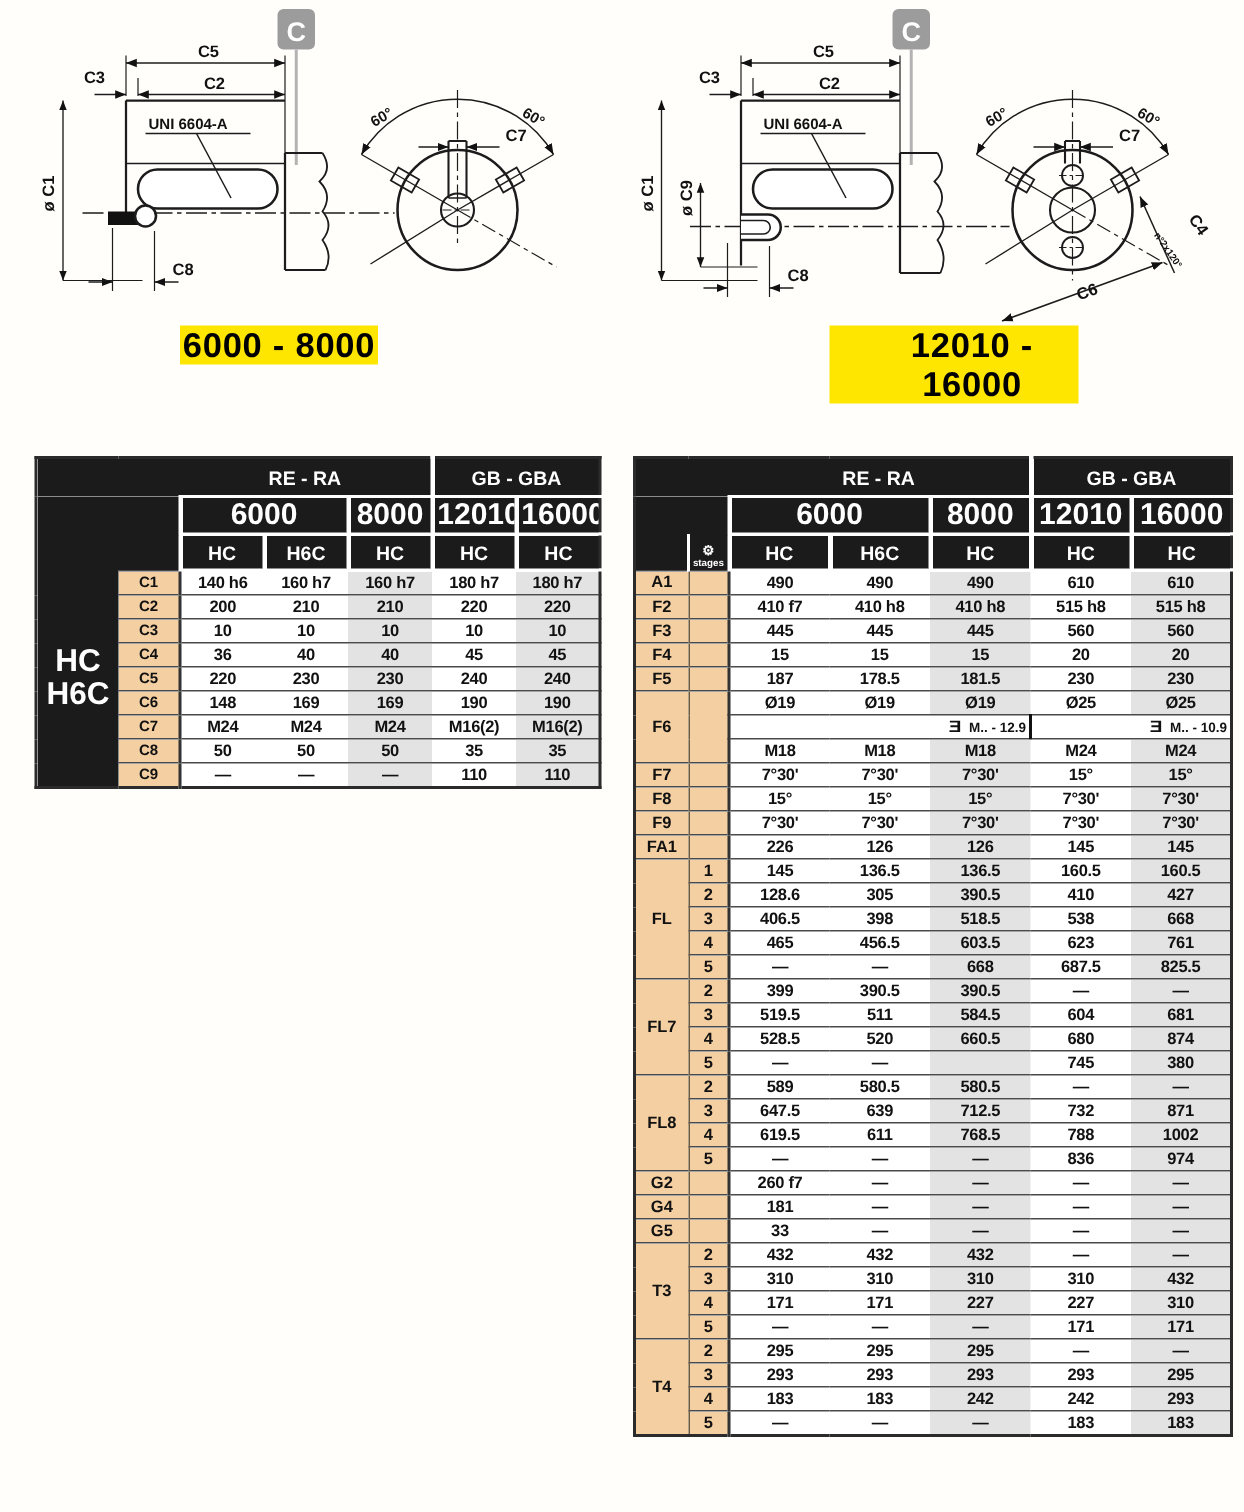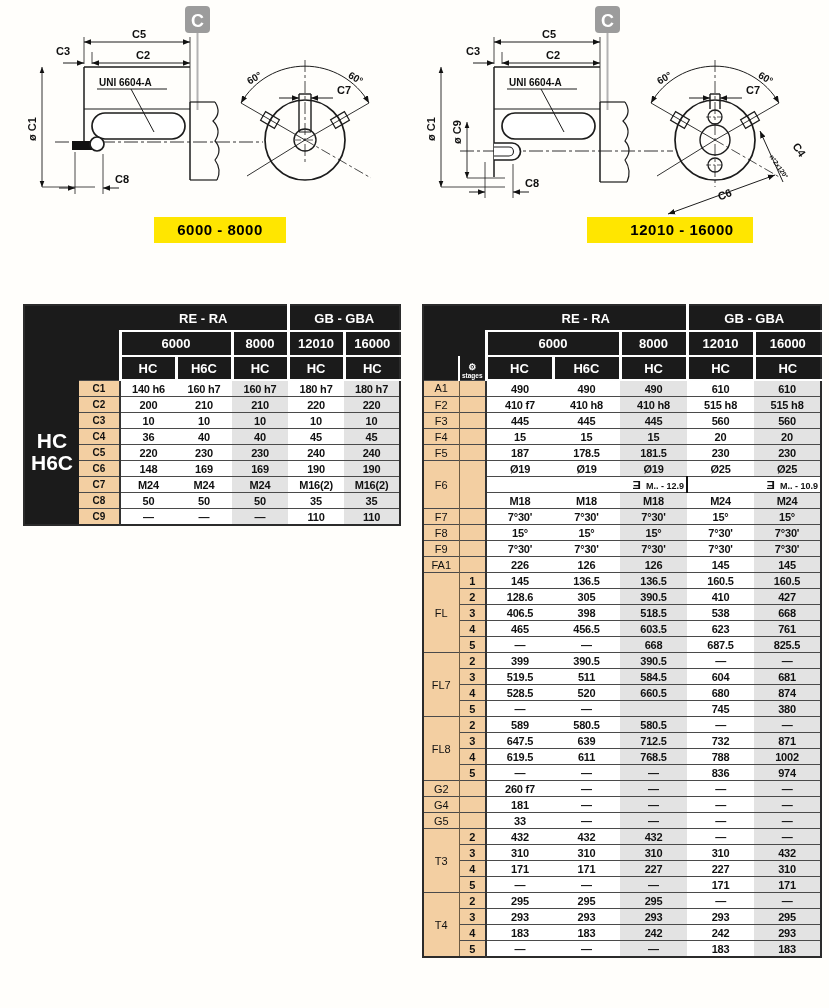--- a/index.html
+++ b/index.html
@@ -6,23 +6,22 @@
   body{
     width:829px;height:1008px;position:relative;overflow:hidden;
     background:#fffefb;
     font-family:"Liberation Sans",sans-serif;
     color:#111;
   }
   .abs{position:absolute;}
   
   .range-label{
     position:absolute;background:#ffe600;color:#000;
-    font-weight:bold;font-size:15px;line-height:26px;text-align:center;
+    font-weight:bold;font-size:23px;line-height:26px;text-align:center;
     letter-spacing:.5px;
-    margin-left:34px;
   }
   
   svg text{font-family:"Liberation Sans",sans-serif;}
   .dt{font-weight:bold;font-size:11px;fill:#111;}
   .dtl{font-weight:bold;font-size:10px;fill:#111;}
   .dts{font-weight:bold;font-size:6.5px;fill:#111;}
   .cbadge{font-weight:bold;font-size:18px;fill:#fff;}
   
   table.dim-table{
     position:absolute;border-collapse:collapse;table-layout:fixed;
@@ -30,42 +29,42 @@
   }
   table.dim-table th,table.dim-table td{
     padding:0 2px;overflow:hidden;white-space:nowrap;
   }
   thead th{
     background:#1b1b1b;color:#fff;font-weight:bold;
   }
   th.corner{border:0;}
   th.gh{font-size:13px;height:24px;border-left:3px solid #fff;border-bottom:2px solid #fff;}
   th.gh.first{border-left:0;}
-  th.sh{font-size:13px;height:23px;border-left:3px solid #fff;border-bottom:2px solid #fff;}
+  th.sh{font-size:20px;height:23px;border-left:3px solid #fff;border-bottom:2px solid #fff;}
   th.vh{font-size:13px;height:22px;border-left:3px solid #fff;border-bottom:2px solid #fff;}
   th.stageshead{border-left:2px solid #fff;padding:0;}
   .gearwrap{display:flex;flex-direction:column;align-items:center;justify-content:flex-end;height:22px;}
   .gear{font-size:9px;line-height:9px;color:#fff;}
   .stagestxt{font-size:6.5px;line-height:7px;color:#fff;font-weight:bold;}
   tbody td,tbody th{border-top:1px solid #4a4a4a;}
   td.val{
     font-size:11px;font-weight:bold;text-align:center;height:15px;
     letter-spacing:-0.2px;background:#fff;
   }
   td.val.alt{background:#e3e3e3;}
   td.rlabel{
     background:#f3cfa2;font-size:10px;font-weight:bold;text-align:center;
     border-right:2px solid #333;height:15px;
   }
   th.side{
     background:#1b1b1b;color:#fff;font-weight:bold;font-size:21px;
     line-height:22px;text-align:center;vertical-align:middle;border-top:0;
   }
   td.glabel{
-    background:#f3cfa2;font-size:11px;font-weight:normal;text-align:center;
+    background:#f3cfa2;font-size:11px;font-weight:bold;text-align:center;
     vertical-align:middle;border-right:1px solid #6b5a42;
   }
   td.stage{
     background:#f3cfa2;font-size:11px;font-weight:bold;text-align:center;
     border-right:2px solid #333;height:15px;
   }
   td.mcell{
     background:#fff;text-align:right;font-size:9px;font-weight:bold;height:15px;
   }
   td.mcell.sep{border-left:2.5px solid #111;}

